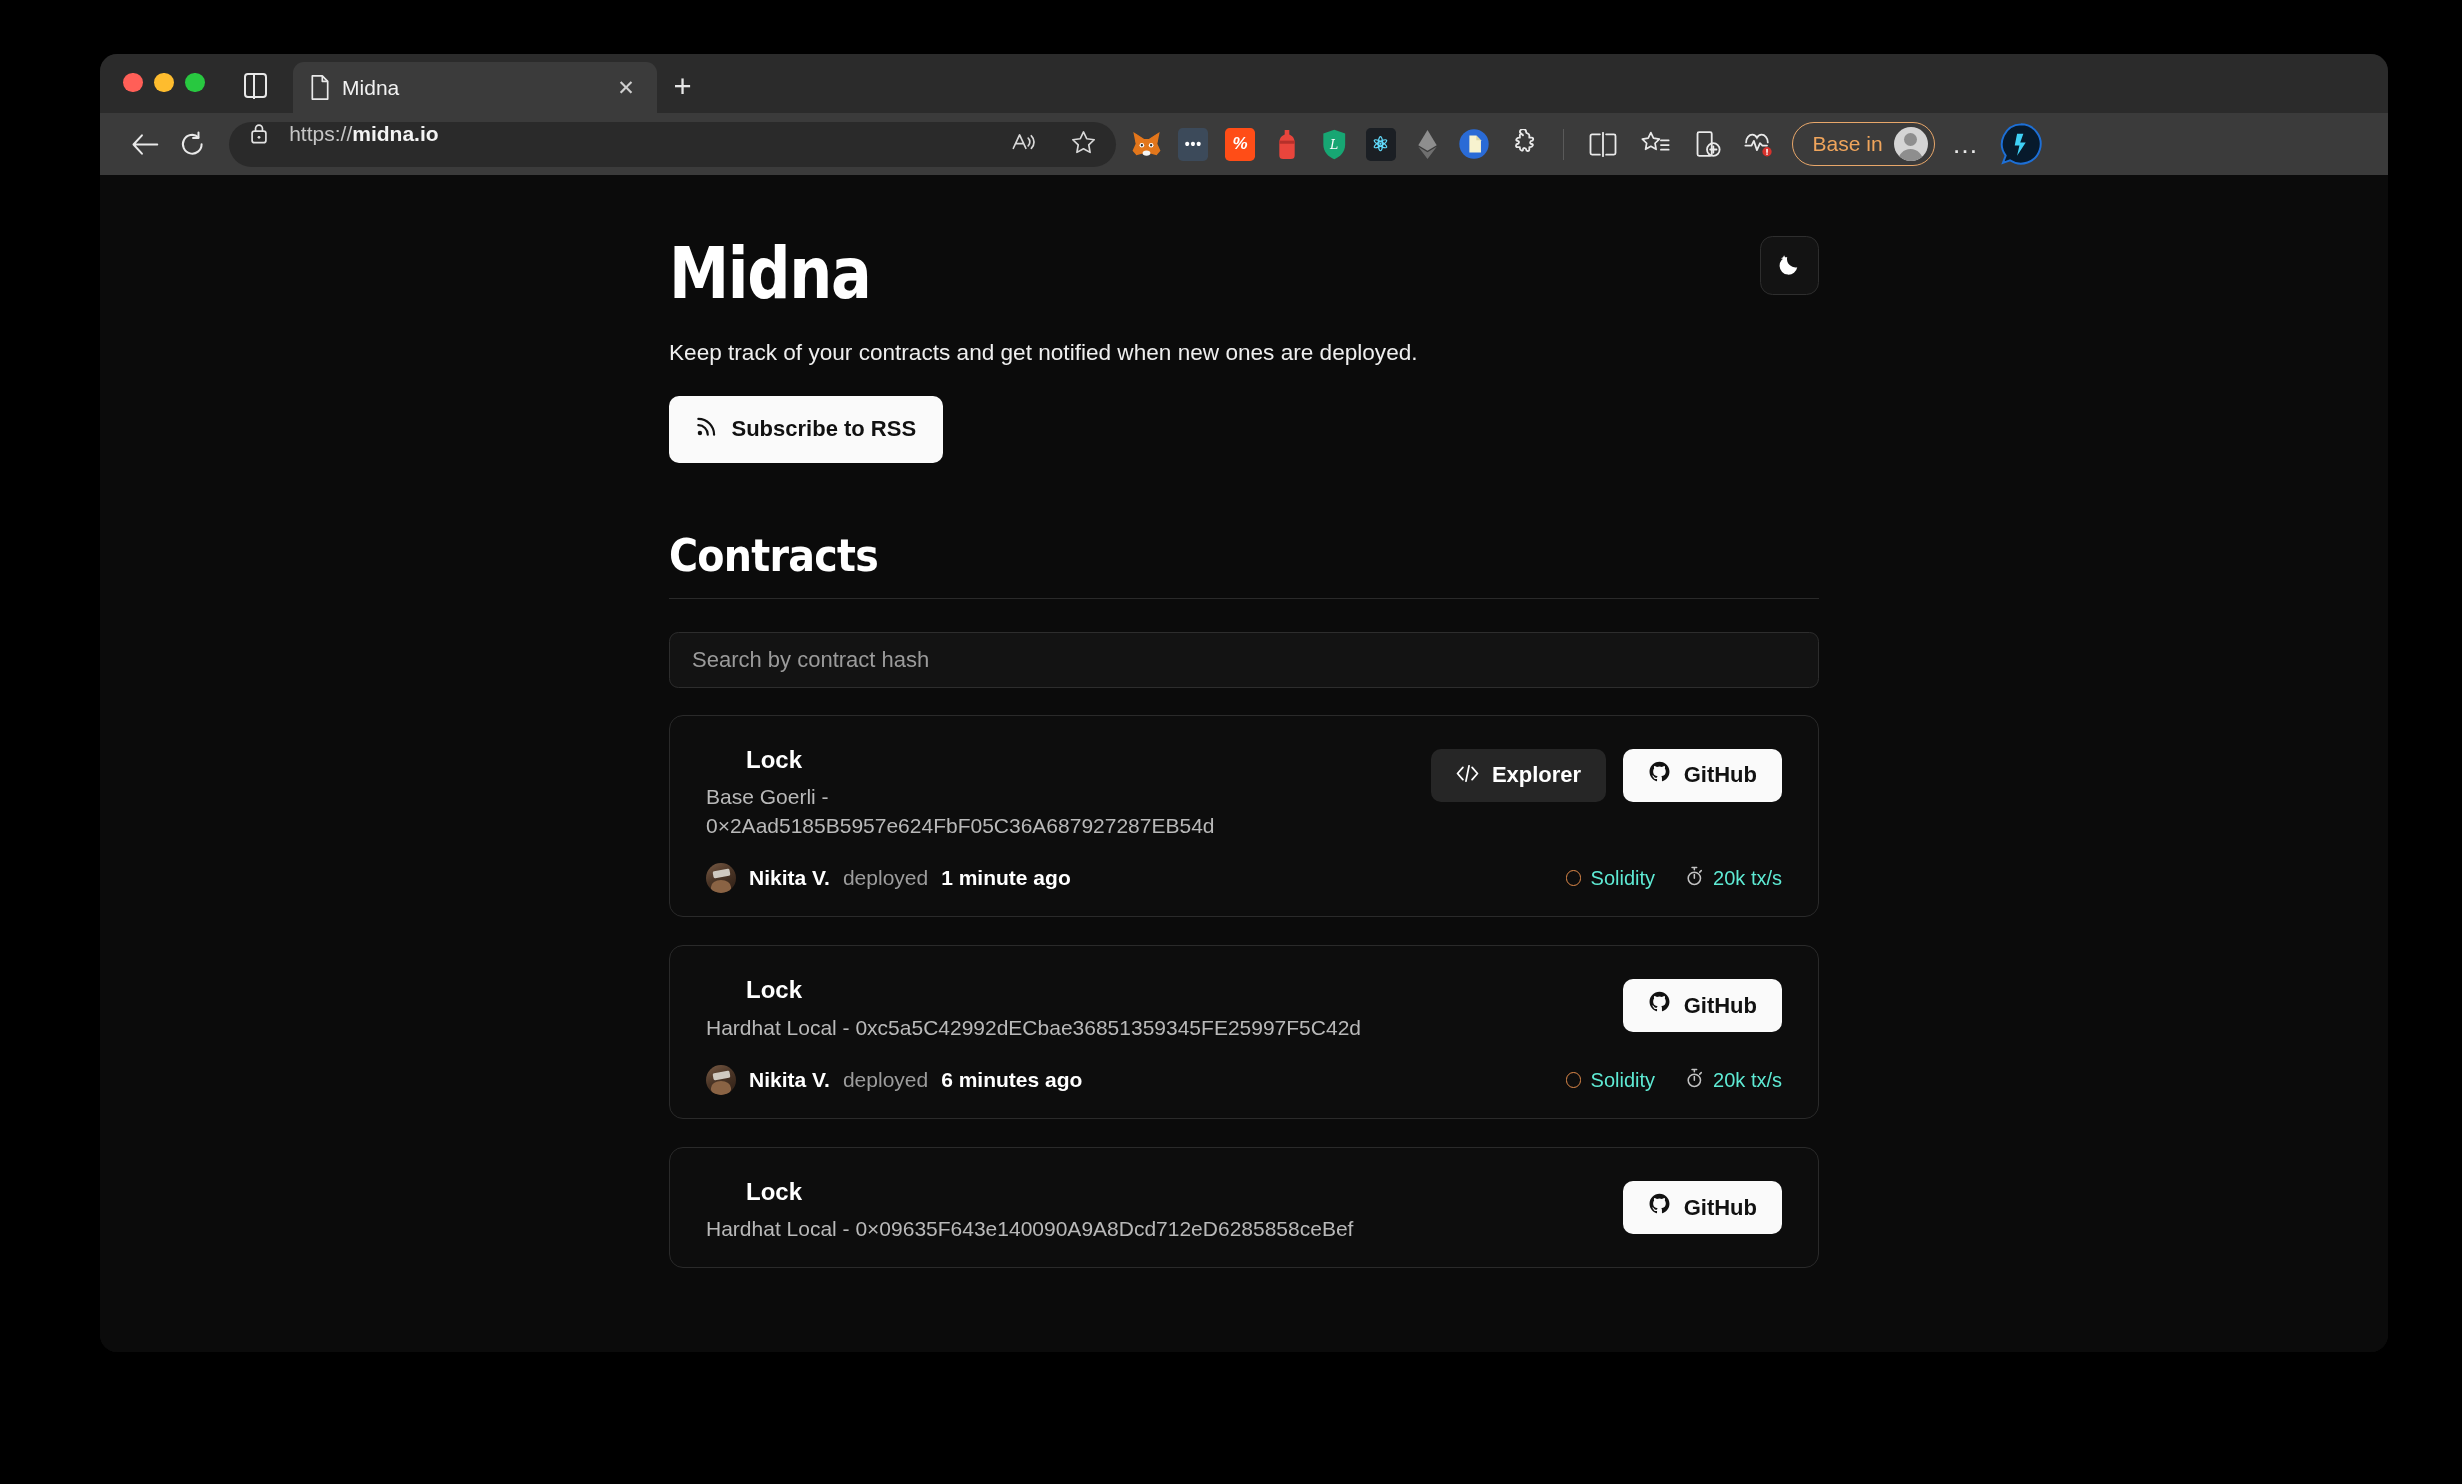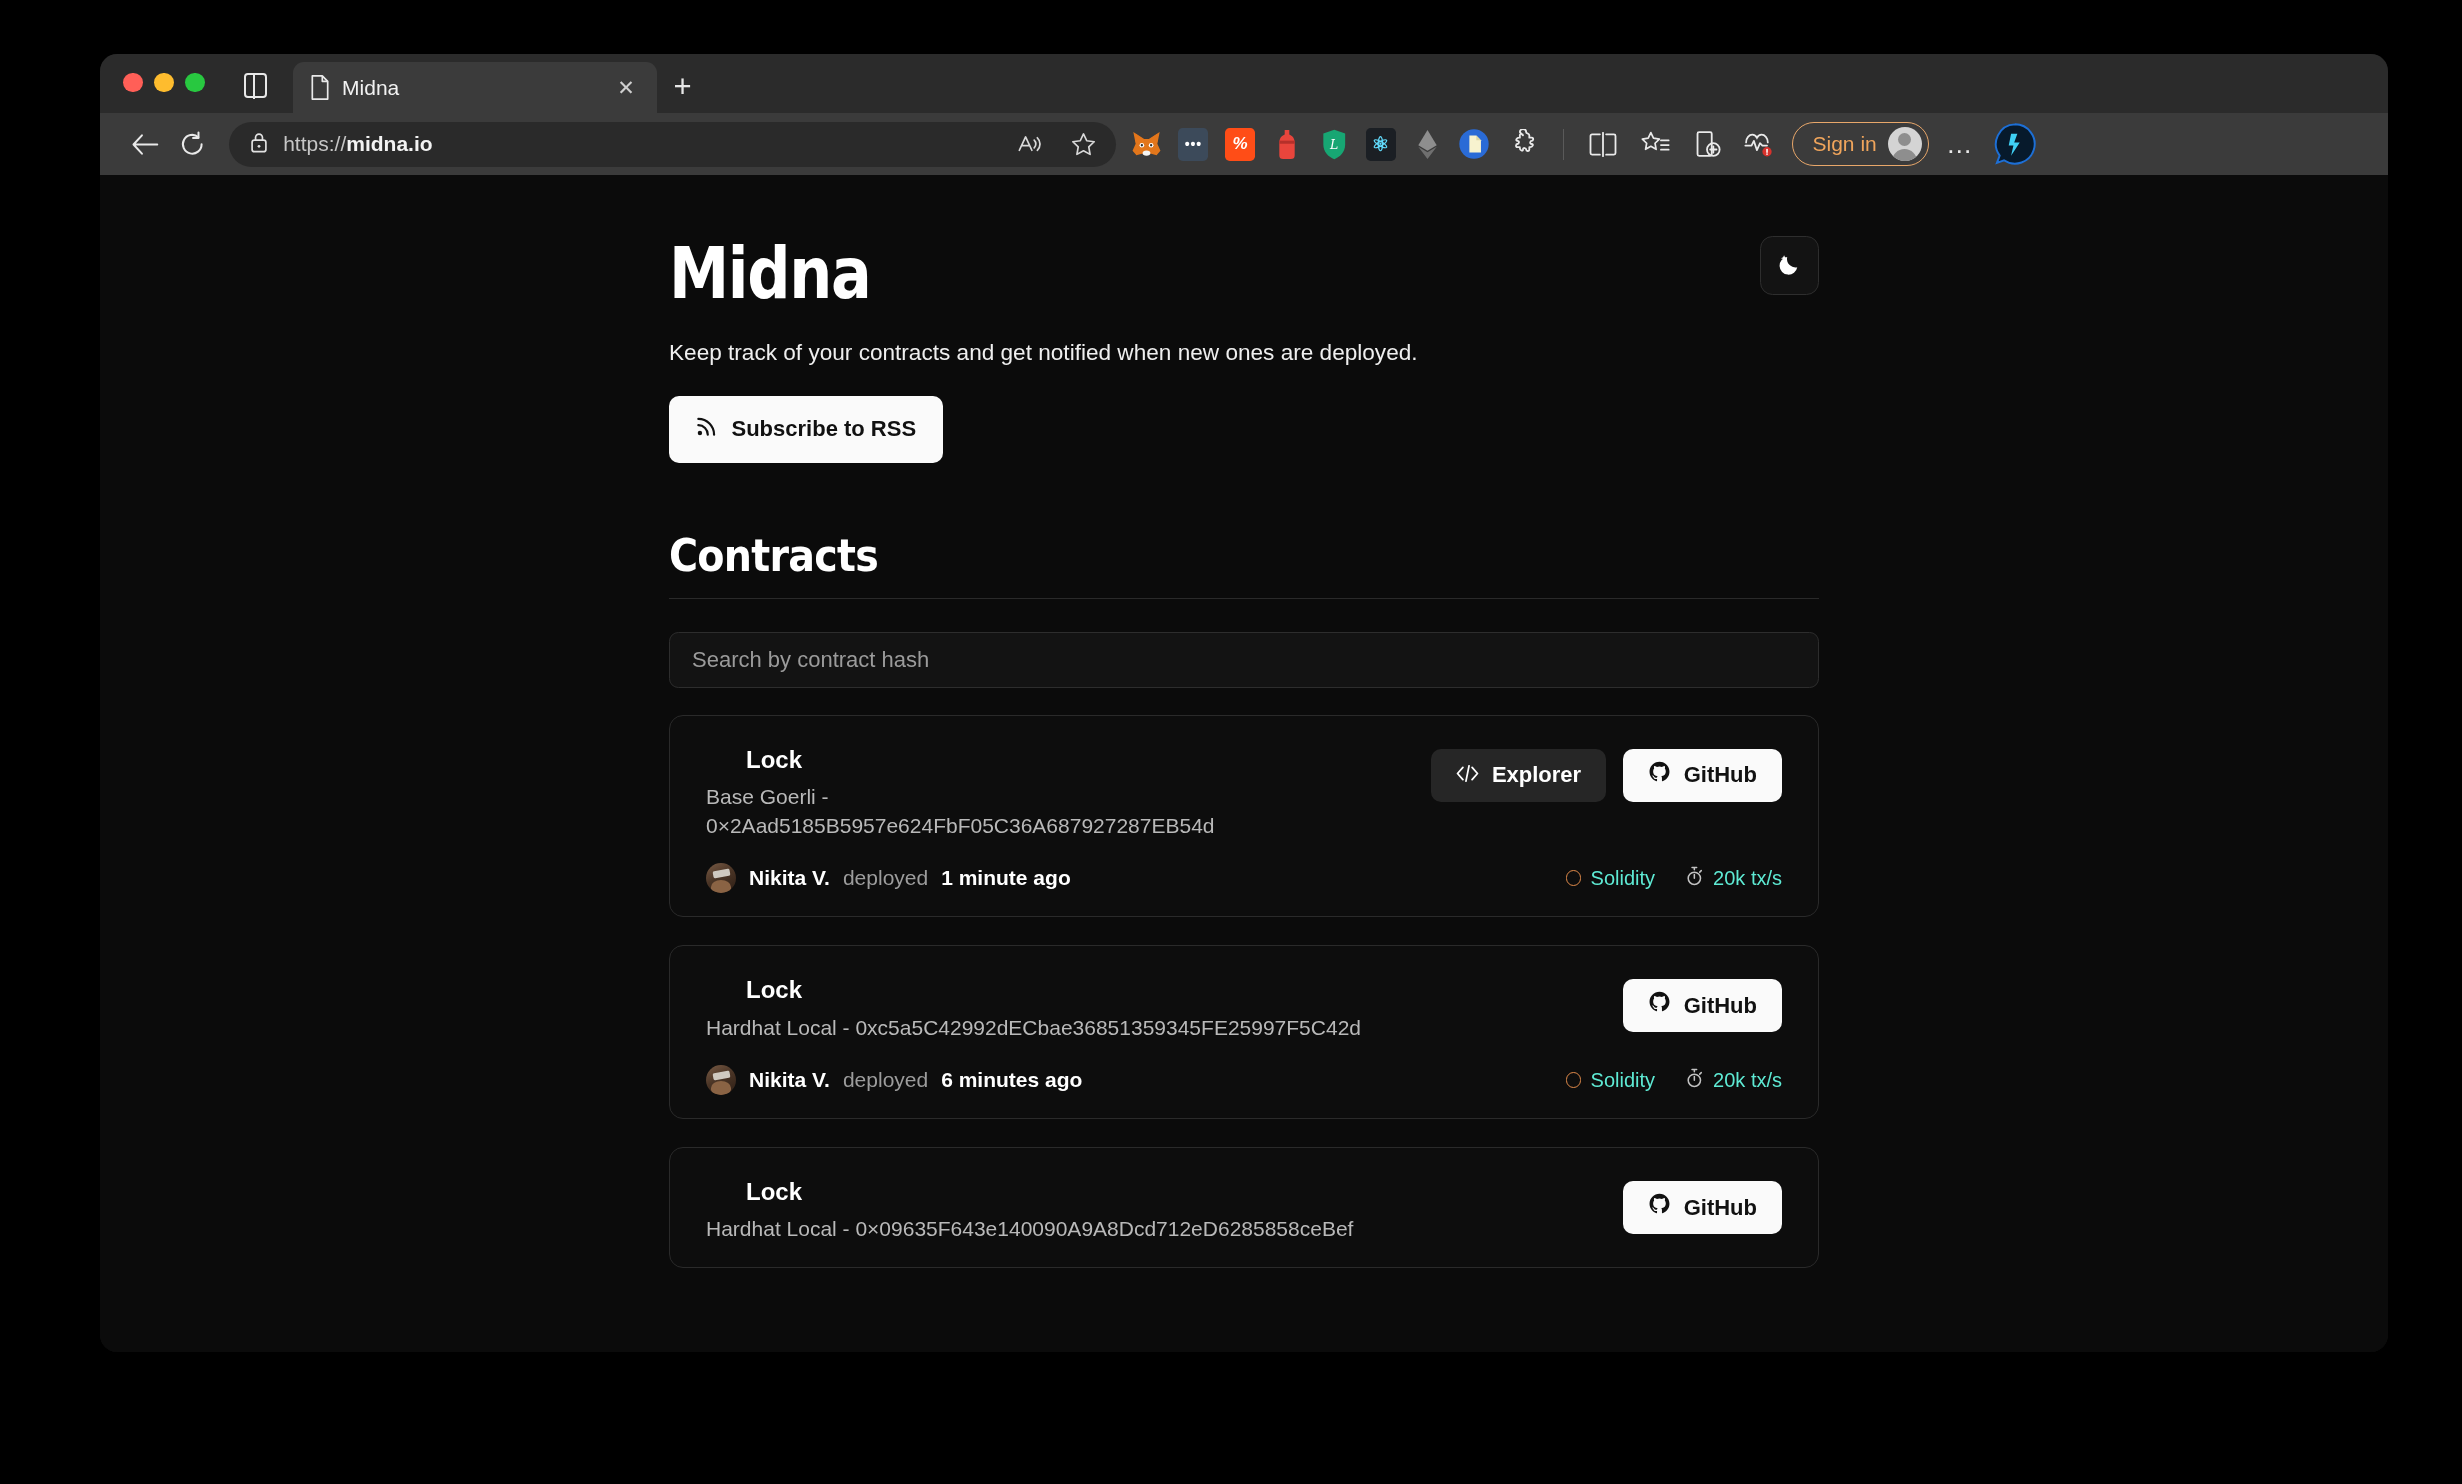--- a/index.html
+++ b/index.html
@@ -70,23 +70,23 @@
     padding: 0 17px 0 22px;
     gap: 3.1px;
   }
   .nav-btn { width: 45px; height: 45px; display:flex; align-items:center; justify-content:center; color:#e9e9e9; }
   #omnibox {
     flex: 1;
     height: 45px;
     margin-left: 11px;
     background: #2a2a2a;
     border-radius: 22.6px;
-    display: flex; align-items: center;
+    display: flex; 
     padding: 0 12.5px 0 20px;
-    gap: 14px;
+    gap: 20px;
     max-width: 887px;
   }
   #omnibox-url { font-size: 21px; color: #c6c6c6; flex: 1; white-space: nowrap; }
   #omnibox-url b { color: #f3f3f3; font-weight: 600; }
   .omni-act { width: 40px; height: 40px; display:flex; align-items:center; justify-content:center; color:#dcdcdc; }
 
   #ext-area { display: flex; align-items: center; gap: 7.8px; margin-left: 7.8px; }
   .ext-icon { width: 39px; height: 39px; display:flex; align-items:center; justify-content:center; border-radius: 6.2px; flex:none; }
   .ext-sq { width: 30px; height: 33px; border-radius: 4.7px; display:flex; align-items:center; justify-content:center; font-size:17px; font-weight:700; }
 
@@ -360,21 +360,21 @@
             <path d="M4 16c0-6 4-10 8-10 3 0 5 2 6 4 1-2 3-4 6-4 4 0 8 4 8 10" fill="none" stroke="#eaeaea" stroke-width="2.3" stroke-linecap="round"></path>
             <path d="M3 20h8l3-6 4 12 4-9 3 3h6" fill="none" stroke="#eaeaea" stroke-width="2.3" stroke-linecap="round" stroke-linejoin="round"></path>
             <circle cx="31" cy="28" r="6" fill="#d8322c"></circle>
             <path d="M31 25v3.5" stroke="#fff" stroke-width="2" stroke-linecap="round"></path>
             <circle cx="31" cy="31" r="1.1" fill="#fff"></circle>
           </svg>
       </div>
     </div>
 
     <div id="sign-in-button">
-      <span id="sign-in-label">Sign in</span>
+      <span id="sign-in-label">Base in</span>
       <span id="sign-in-avatar"></span>
     </div>
 
     <div id="more-menu-button">…</div>
 
     <div id="copilot-button">
       <svg width="44" height="44" viewBox="0 0 56 56">
           <path d="M28 3a25 25 0 1 1-14 45.7L5 52l3.5-9.3A25 25 0 0 1 28 3z" fill="#071a2c" stroke="#1d6fd6" stroke-width="2.5"></path>
           <path d="M23 15h8l-4 11h7L23 43l3-13h-6z" fill="#3fd0f5"></path>
         </svg>

